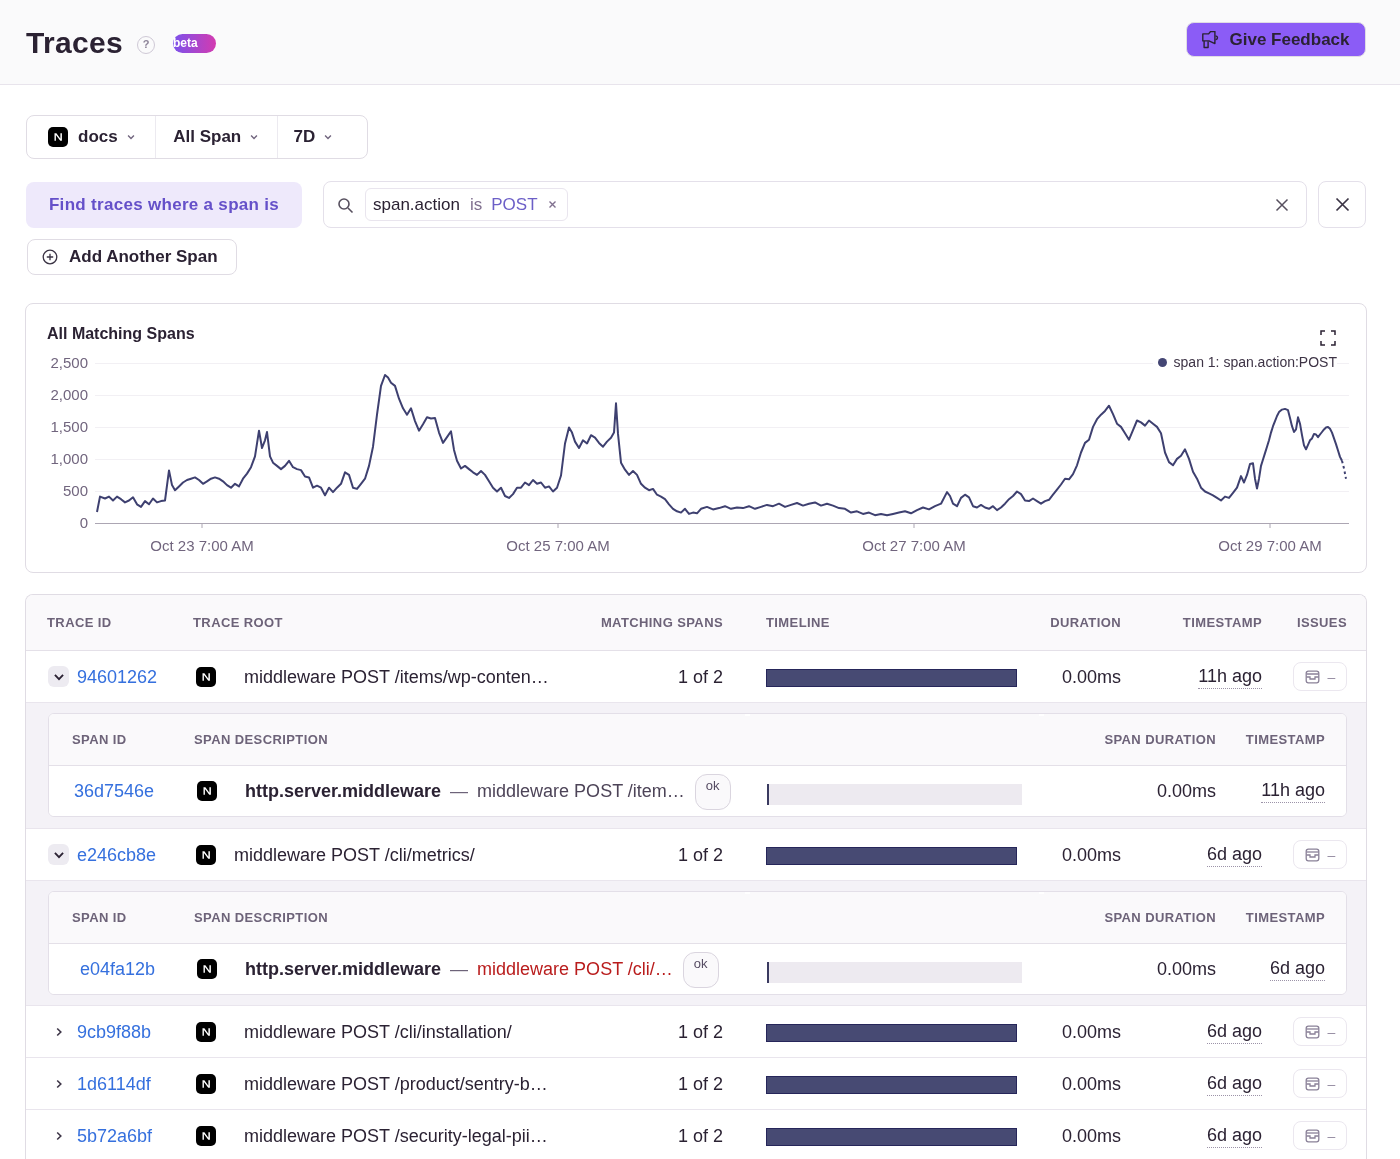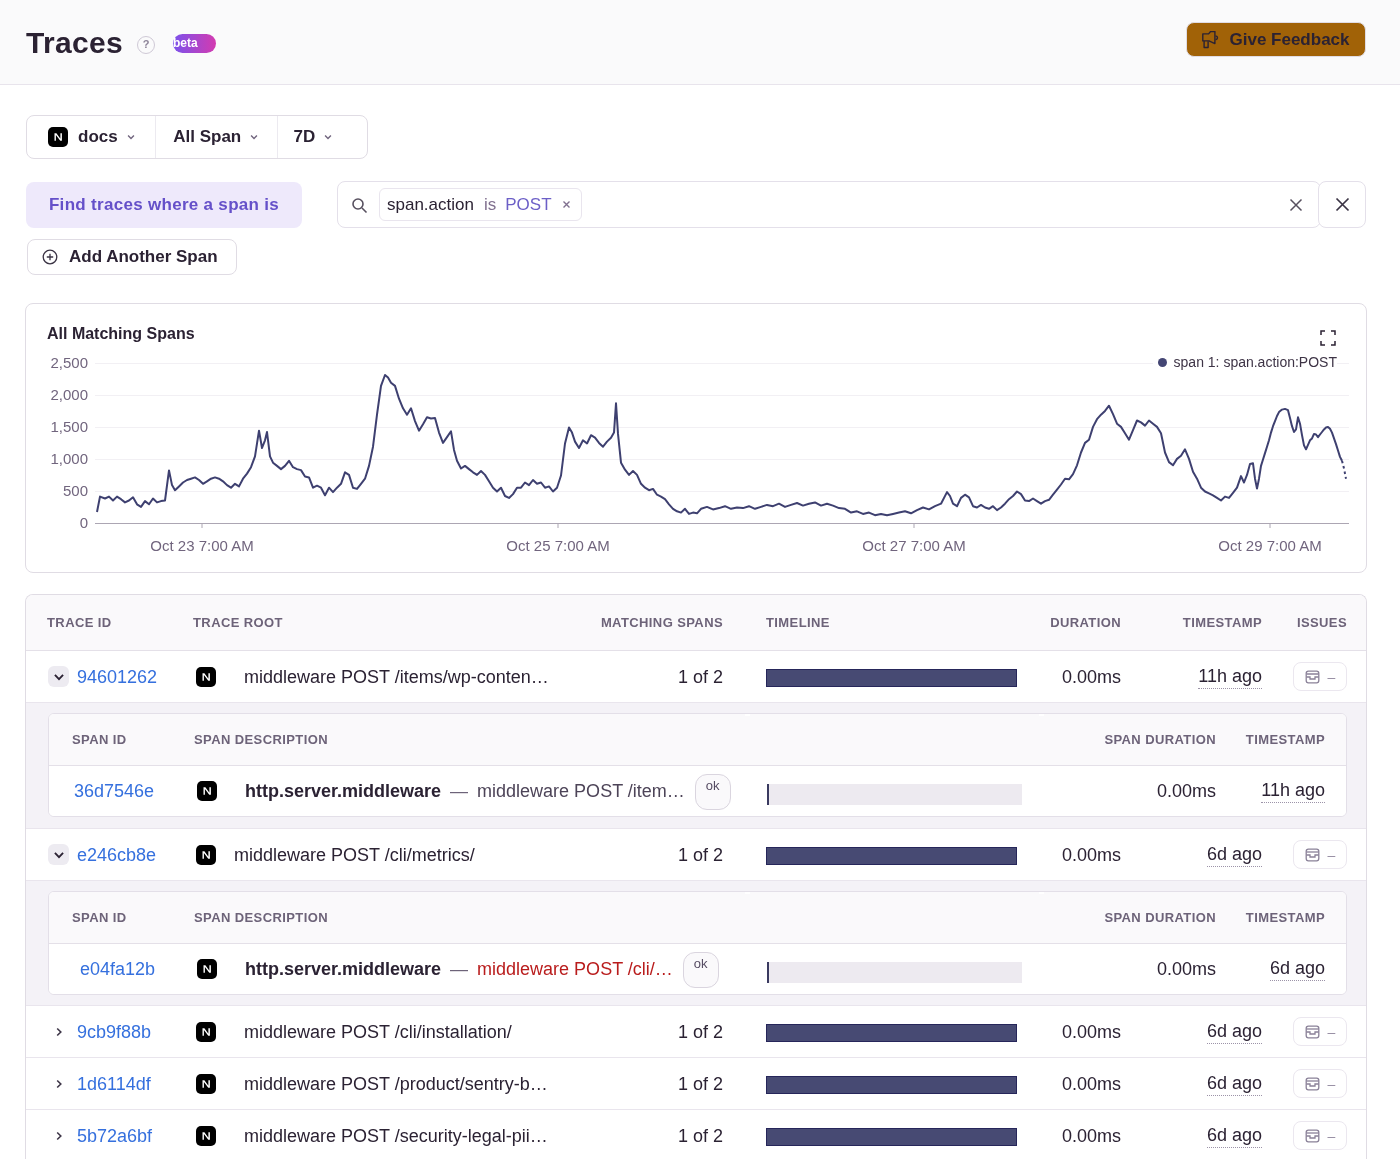--- a/index.html
+++ b/index.html
@@ -5,34 +5,34 @@
   * { box-sizing: border-box; margin:0; padding:0; }
   html,body { width:1400px; height:1159px; background:#fff; font-family:"Liberation Sans", sans-serif; color:#2b2233; overflow:hidden; }
   #page { position:relative; width:1400px; height:1159px; }
 
   
   .topbar { position:absolute; left:0; top:0; width:1400px; height:85px; background:#fafafb; border-bottom:1px solid #e8e4ec; }
   .title { position:absolute; left:26px; top:26px; font-size:30px; font-weight:bold; letter-spacing:0.3px; color:#2b2233; }
   .help { position:absolute; left:137px; top:36px; width:18px; height:18px; border:1.5px solid #cfc9d6; border-radius:50%;  }
   .help span { display:block; text-align:center; font-size:11px; line-height:15px; color:#8d8499; font-weight:bold; }
   .beta { position:absolute; left:173px; top:34px; width:43px; height:19px; border-radius:10px; background:linear-gradient(90deg,#7b51ec,#d33bb0); color:#fff; font-size:12px; font-weight:bold; line-height:19px; }
-  .fbbtn { position:absolute; left:1186px; top:22px; width:180px; height:35px; background:#a16207; border:1px solid #e0dce4; border-radius:8px; display:flex; align-items:center; justify-content:center; gap:9px; font-size:17px; font-weight:bold; color:#2b2233; }
+  .fbbtn { position:absolute; left:1186px; top:22px; width:180px; height:35px; background:#8b5cf6; border:1px solid #e0dce4; border-radius:8px; display:flex; align-items:center; justify-content:center; gap:9px; font-size:17px; font-weight:bold; color:#2b2233; }
 
   
   .filterbox { position:absolute; left:26px; top:115px; width:342px; height:44px; background:#fff; border:1px solid #e0dce4; border-radius:8px; display:flex; align-items:center; }
   .fseg { display:flex; align-items:center; height:100%; }
   .fseg + .fseg { border-left:1px solid #eceaf0; }
   .fseg .chev { margin-left:8px; }
   .fsegtxt { font-size:17px; font-weight:bold; color:#2b2233; }
   .nlogo { width:20px; height:20px; background:#000; border-radius:5px; color:#fff; display:flex; align-items:center; justify-content:center; }
   .chev { width:10px; height:10px; }
 
   
   .findlbl { position:absolute; left:26px; top:182px; width:276px; height:46px; background:#eee9fb; border-radius:8px; color:#6550c9; font-size:17px; font-weight:bold; letter-spacing:0.3px; display:flex; align-items:center; justify-content:center; }
-  .searchbar { position:absolute; left:323px; top:181px; width:984px; height:47px; background:#fff; border:1px solid #e4e0ea; border-radius:8px; display:flex; align-items:center;margin-left:14px; }
+  .searchbar { position:absolute; left:323px; top:181px; width:984px; height:47px; background:#fff; border:1px solid #e4e0ea; border-radius:8px; display:flex; align-items:center; }
   .token { display:flex; align-items:center; border:1px solid #e9e5ee; border-radius:6px; height:33px; padding:0 9px 0 7px; margin-left:41px; font-size:17px; }
   .clearx { position:absolute; right:15px; top:14px; width:18px; height:18px; }
   .xbtn { position:absolute; left:1318px; top:181px; width:48px; height:47px; background:#fff; border:1px solid #e4e0ea; border-radius:8px; display:flex; align-items:center; justify-content:center; }
   .addbtn { position:absolute; left:27px; top:239px; width:210px; height:36px; background:#fff; border:1px solid #e0dce4; border-radius:8px; display:flex; align-items:center; gap:11px; padding-left:14px; font-size:17px; font-weight:bold; color:#2b2233; }
 
   
   .chartcard { position:absolute; left:25px; top:303px; width:1342px; height:270px; background:#fff; border:1px solid #e0dce4; border-radius:8px; }
   .charttitle { position:absolute; left:21px; top:21px; font-size:16px; font-weight:bold; color:#2b2233; }
   .legend { position:absolute; right:29px; top:50px; font-size:14px; color:#3e3446; display:flex; align-items:center; gap:7px; background:#fff; padding-left:5px; z-index:2; }
   .legend .dot { width:9px; height:9px; border-radius:50%; background:#444674; }

